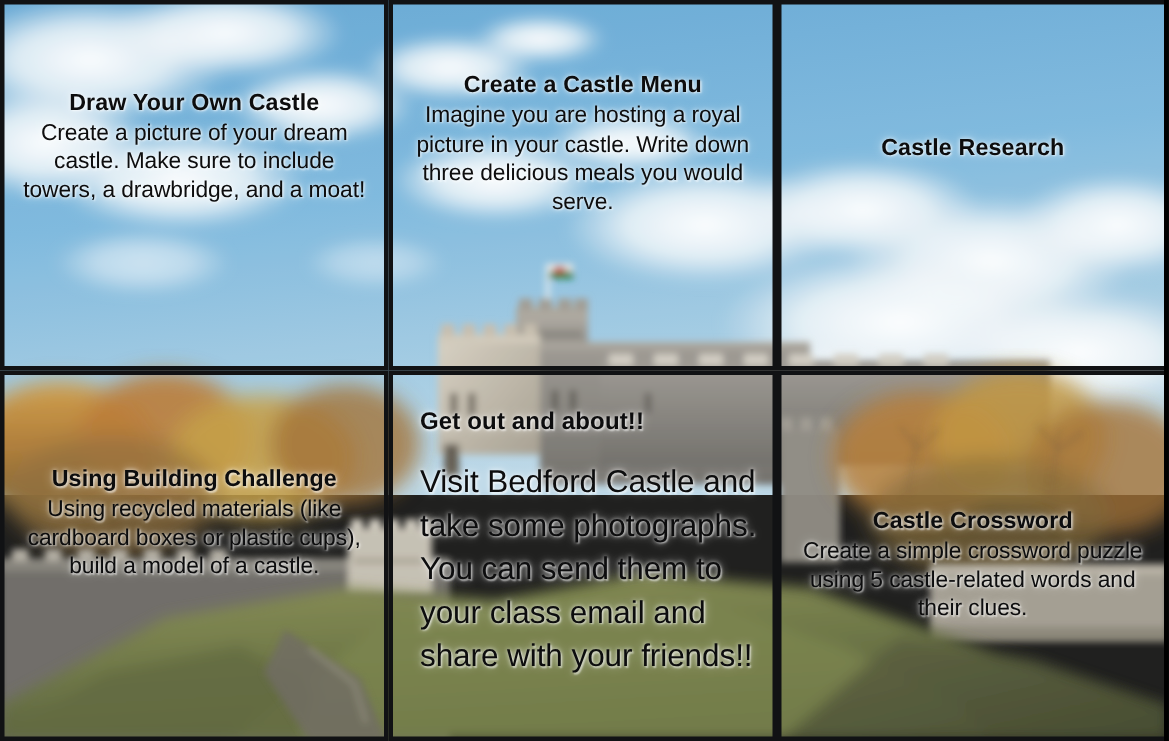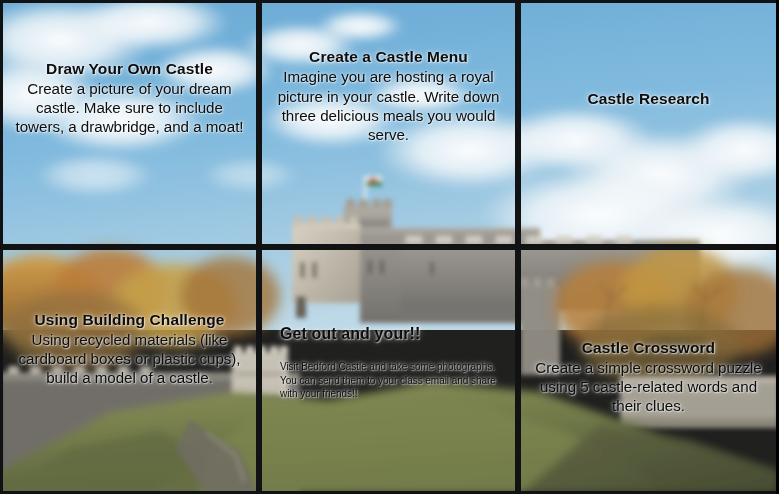--- a/index.html
+++ b/index.html
@@ -59,21 +59,21 @@
   }
   .cell-body .hl{position:relative;}
 
   
   .c1 .cell-inner{transform:translateY(-26px);}
   .c2 .cell-inner{transform:translateY(-28px);}
   .c3 .cell-inner{transform:translateY(-24px);}
   .c4 .cell-inner{transform:translateY(-22px);}
   .c5 .cell-inner{transform:translateY(-8px);}
   .c6 .cell-inner{transform:translateY(6px);}
-  .c5 .cell-body{line-height:1.38;font-size:10px;margin-top:16px;}
+  .c5 .cell-body{line-height:1.38;font-size:21px;margin-top:16px;}
   .c5 .cell-title{font-size:16px;margin-bottom:2px;}
 </style>
 </head>
 <body>
 
 <div class="page">
 
   <div class="photo">
     <svg viewBox="0 0 779 494" preserveAspectRatio="none" aria-hidden="true">
       <defs>
@@ -288,21 +288,21 @@
 
     <div class="cell c4">
       <div class="cell-inner">
         <p class="cell-title">Using Building Challenge</p>
         <p class="cell-body">Using recycled materials (like cardboard boxes or plastic cups), build a model of a castle.</p>
       </div>
     </div>
 
     <div class="cell c5">
       <div class="cell-inner left">
-        <p class="cell-title">Get out and your!!</p>
+        <p class="cell-title">Get out and about!!</p>
         <p class="cell-body">Visit Bedford Castle and take some photographs. You can send them to your class email and share with your friends!!</p>
       </div>
     </div>
 
     <div class="cell c6">
       <div class="cell-inner">
         <p class="cell-title">Castle Crossword</p>
         <p class="cell-body">Create a simple crossword puzzle using 5 castle-related words and their clues.</p>
       </div>
     </div>

